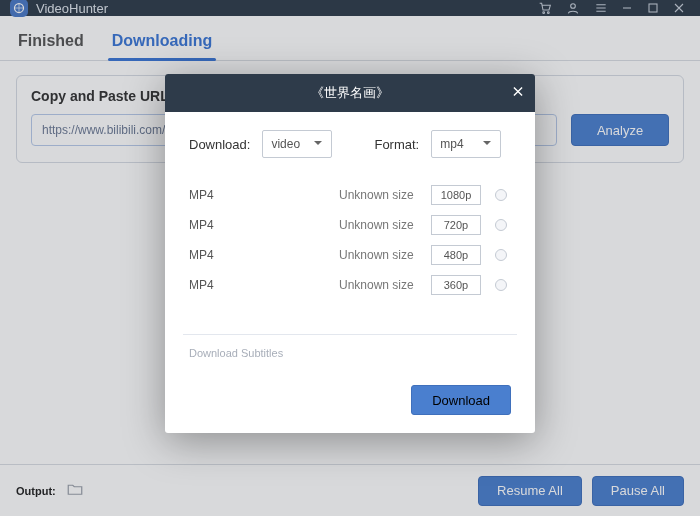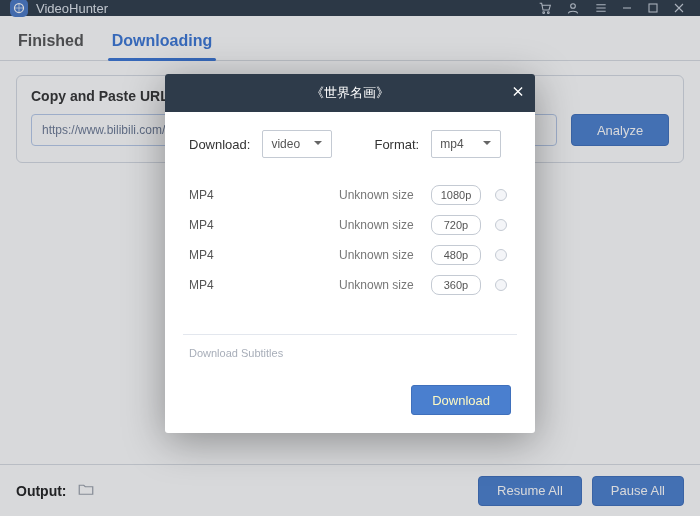--- a/index.html
+++ b/index.html
@@ -19,21 +19,21 @@
   .tab.active { color: #3a76d6; }
   .tab.active::after { content: ""; position: absolute; left: -2px; right: -2px; bottom: -1px; height: 3px; background: #3a76d6; border-radius: 2px; }
 
   .url-panel { margin: 14px 16px 0 16px; border: 1px solid #d6dbe3; border-radius: 6px; padding: 12px 14px 16px 14px; }
   .url-panel .panel-title { font-size: 14px; font-weight: 600; color: #333; margin-bottom: 10px; }
   .url-row { display: flex; gap: 14px; align-items: center; }
   .url-input { flex: 1; height: 32px; border: 1px solid #b7caea; border-radius: 4px; padding: 0 10px; font-size: 12px; color: #6c7a95; background: #fff; display: flex; align-items: center; overflow: hidden; white-space: nowrap; }
   .analyze-btn { width: 98px; height: 32px; border-radius: 4px; background: #4a7fcf; color: #fff; font-size: 13px; display: flex; align-items: center; justify-content: center; cursor: pointer; border: 1px solid #3f70bc; }
 
   .footer { position: absolute; left: 0; right: 0; bottom: 0; height: 52px; border-top: 1px solid #d9dde3; display: flex; align-items: center; padding: 0 16px; gap: 10px; }
-  .footer .out-label { font-size: 14px; font-weight: 600; color: #222; }
+  .footer .out-label { font-size: 11px; font-weight: 600; color: #222; }
   .out-box { width: 160px; height: 28px; border: 1px solid #b8bec8; border-radius: 4px; padding: 0 8px; font-size: 12px; color: #444; display: flex; align-items: center; overflow: hidden; white-space: nowrap; }
   .folder-icon { color: #9aa0aa; cursor: pointer; }
   .folder-icon svg { width: 18px; height: 18px; fill: none; stroke: currentColor; stroke-width: 1.6; }
   .footer .spacer { flex: 1; }
   .foot-btn { height: 30px; padding: 0 18px; border-radius: 4px; background: #4a7fcf; color: #fff; font-size: 13px; display: flex; align-items: center; justify-content: center; cursor: pointer; border: 1px solid #3f70bc; }
 
   .overlay { position: absolute; inset: 0; background: rgba(40,45,55,0.18); display: flex; align-items: flex-start; justify-content: center; padding-top: 74px; }
   .modal { width: 370px; background: #fff; border-radius: 3px; box-shadow: 0 8px 40px rgba(0,0,0,0.35); overflow: hidden; }
   .modal-head { height: 38px; background: #2e3b4a; color: #fff; display: flex; align-items: center; justify-content: center; position: relative; font-size: 13px; }
   .modal-head .close { position: absolute; right: 10px; top: 50%; transform: translateY(-50%); color: #fff; cursor: pointer; }
@@ -44,35 +44,35 @@
   .sel-row .lbl { font-size: 13px; color: #333; margin-right: 4px; }
   .sel-row .gap { width: 26px; }
   .dd { width: 70px; height: 28px; border: 1px solid #c4cad3; border-radius: 2px; display: flex; align-items: center; padding: 0 8px; font-size: 12px; color: #555; cursor: pointer; position: relative; }
   .dd .caret { margin-left: auto; }
   .dd .caret svg { width: 10px; height: 10px; fill: #666; }
 
   .fmt-list { margin-top: 22px; }
   .fmt-item { display: flex; align-items: center; height: 30px; font-size: 12px; color: #555; }
   .fmt-item .c1 { width: 150px; }
   .fmt-item .c2 { width: 92px; color: #777; }
-  .fmt-item .pill { width: 50px; height: 20px; border: 1px solid #c4cad3; border-radius: 8px; font-size: 11px; color: #555; display: flex; align-items: center; justify-content: center; }
+  .fmt-item .pill { width: 50px; height: 20px; border: 1px solid #c4cad3; border-radius: 0; font-size: 11px; color: #555; display: flex; align-items: center; justify-content: center; }
   .fmt-item .radio { width: 12px; height: 12px; border-radius: 50%; border: 1.2px solid #c4cad3; margin-left: 14px; background: #f4f5f8; cursor: pointer; }
 
   .divider { height: 1px; background: #e3e7ee; margin: 34px -6px 12px; }
 
   .subs { font-size: 11px; color: #a8aeb9; }
   .subs .title { margin-bottom: 6px; }
   .subs-row { display: flex; align-items: center; }
   .subs-row .rad { width: 10px; height: 10px; border-radius: 50%; border: 1.2px solid #cfd4dd; margin-right: 6px; }
   .subs-row .lang-label { margin-left: auto; margin-right: 8px; }
   .lang-dd { width: 56px; height: 22px; border: 1px solid #c4cad3; border-radius: 2px; display: flex; align-items: center; justify-content: flex-end; padding: 0 6px; cursor: pointer; }
   .lang-dd svg { width: 8px; height: 8px; fill: #9aa0aa; }
 
   .modal-foot { display: flex; justify-content: flex-end; padding: 14px 24px 18px; }
-  .dl-btn { height: 30px; padding: 0 20px; background: #4a7fcf; color: #fef9c3; border-radius: 3px; font-size: 13px; display: flex; align-items: center; cursor: pointer; border: 1px solid #3f70bc; }
+  .dl-btn { height: 30px; padding: 0 20px; background: #4a7fcf; color: #000000; border-radius: 3px; font-size: 13px; display: flex; align-items: center; cursor: pointer; border: 1px solid #3f70bc; }
 </style>
 </head>
 <body>
 
 <div class="titlebar">
   <div class="logo">
     <svg viewBox="0 0 24 24">
         <circle cx="12" cy="12" r="9" fill="none" stroke="#fff" stroke-width="2.5"></circle>
         <path d="M12 3v18M3 12h18" stroke="#fff" stroke-width="1.2"></path>
       </svg>

